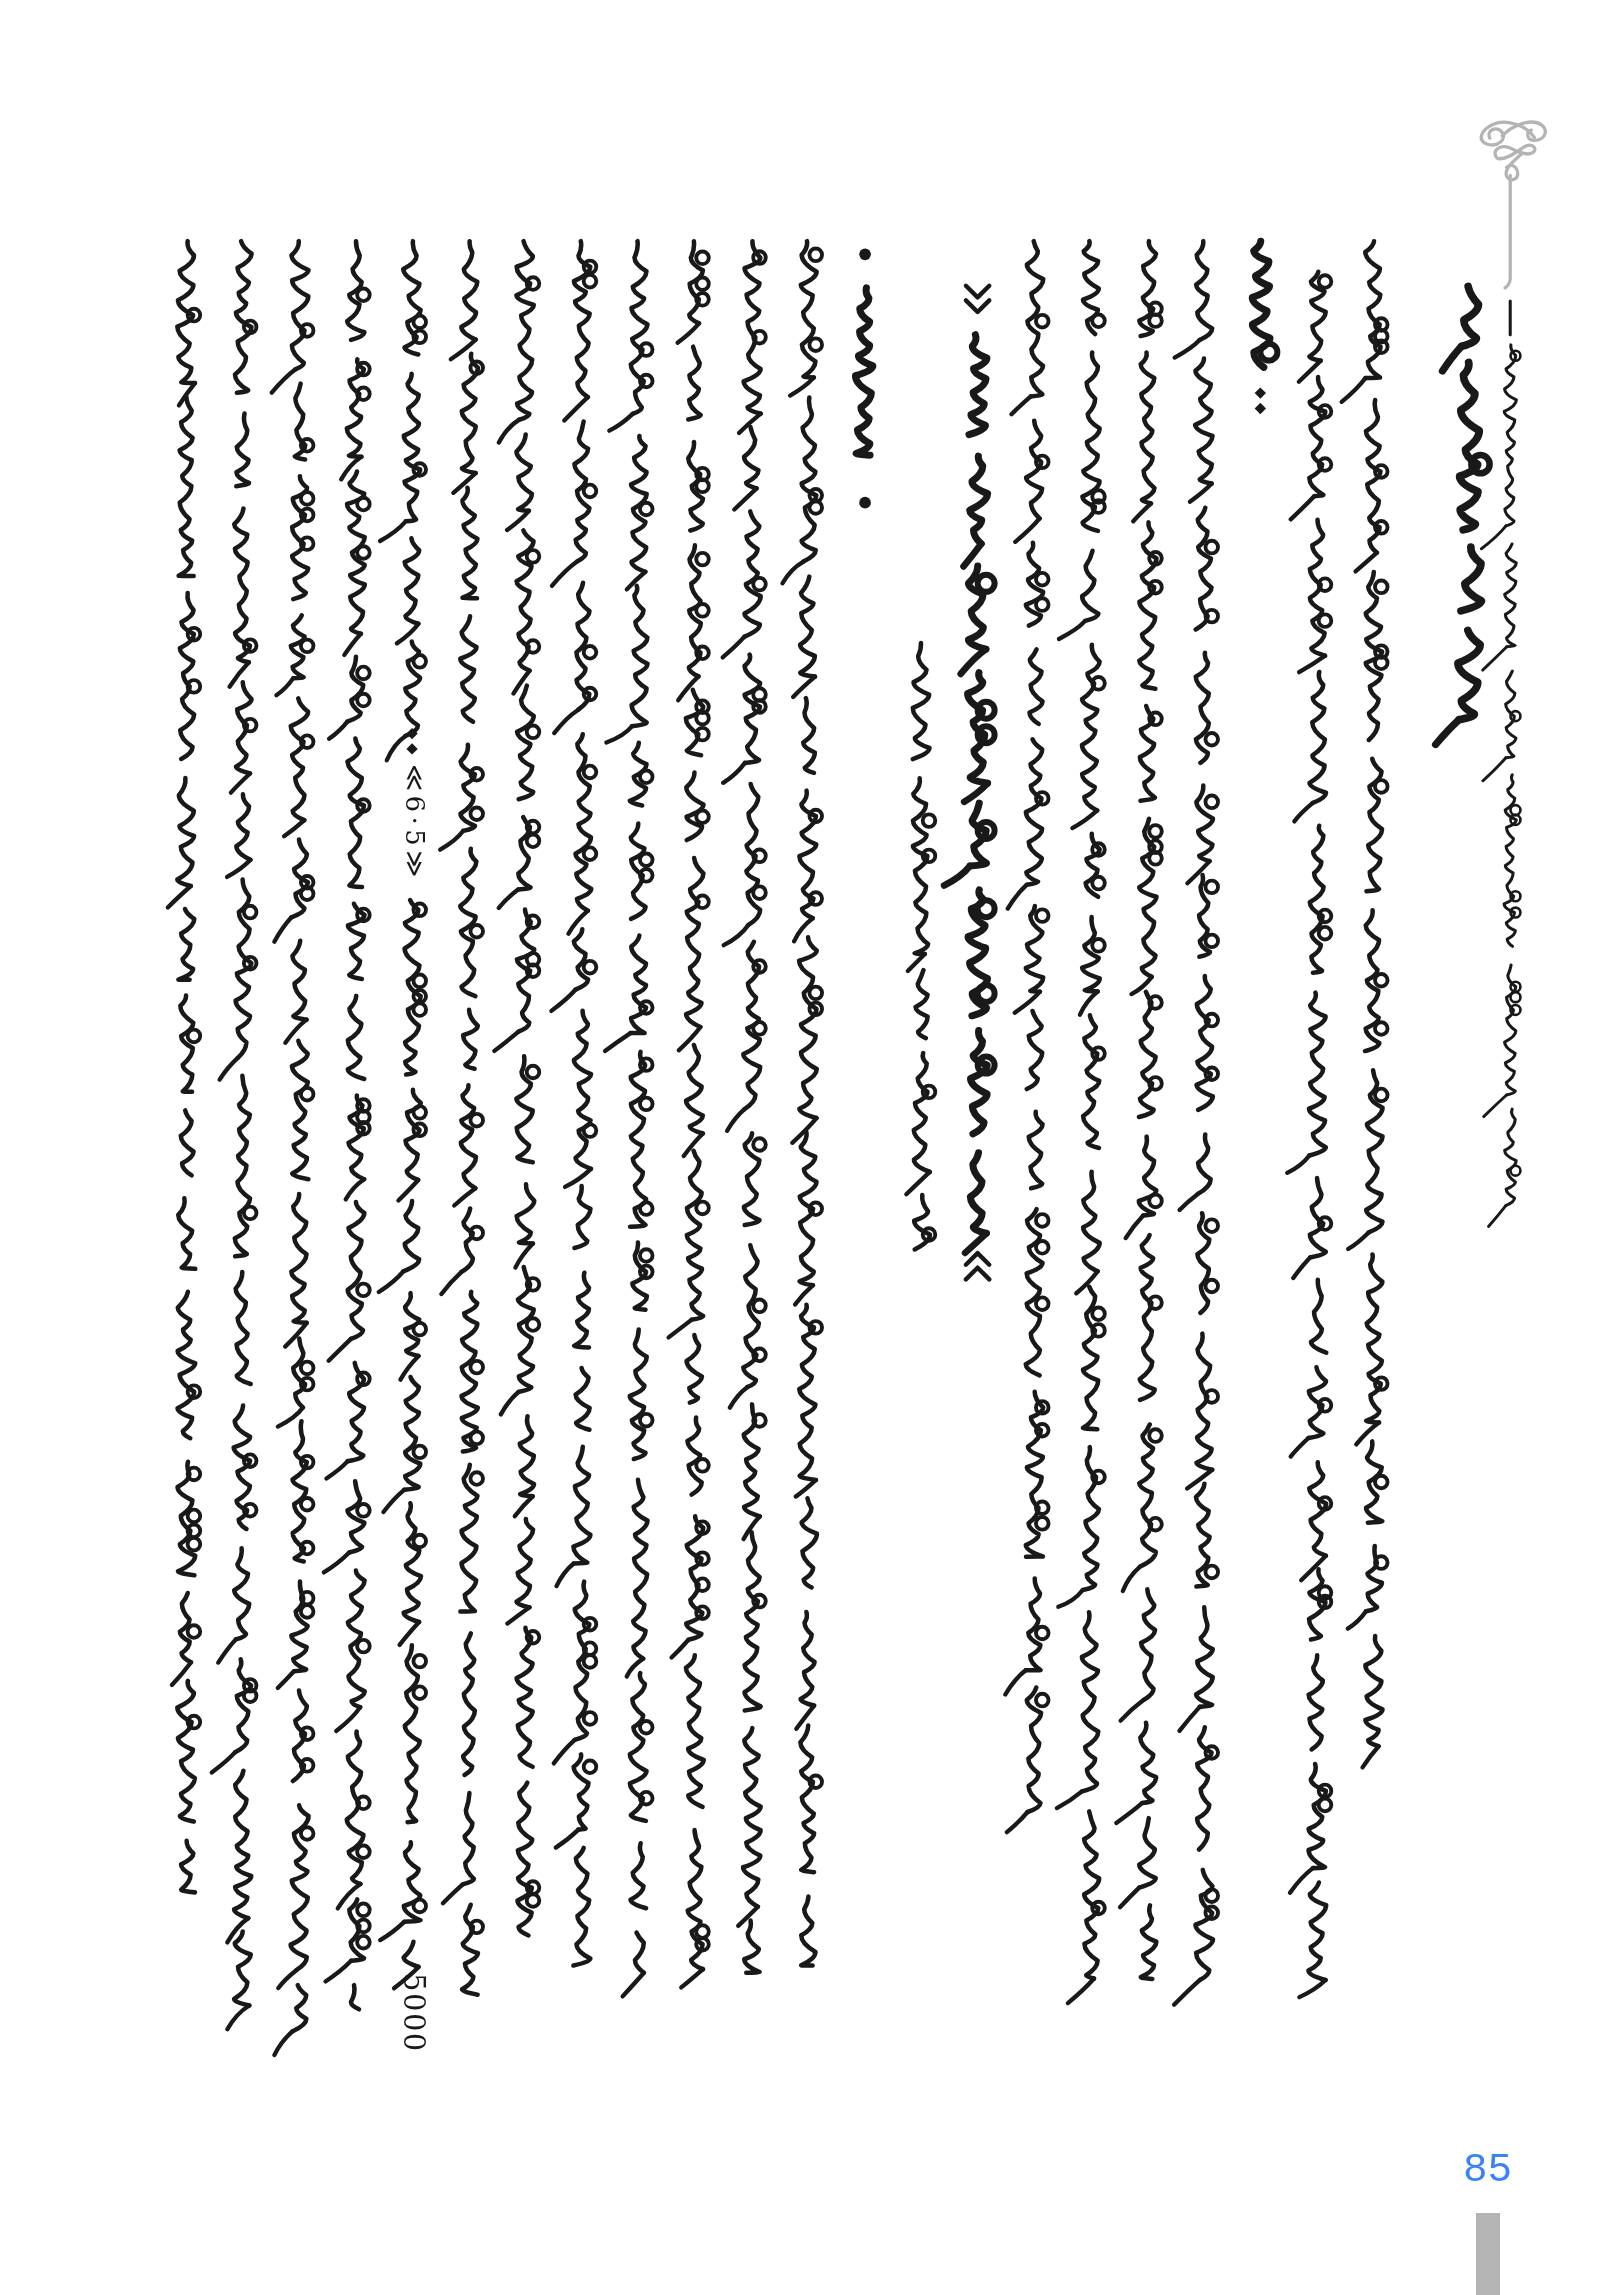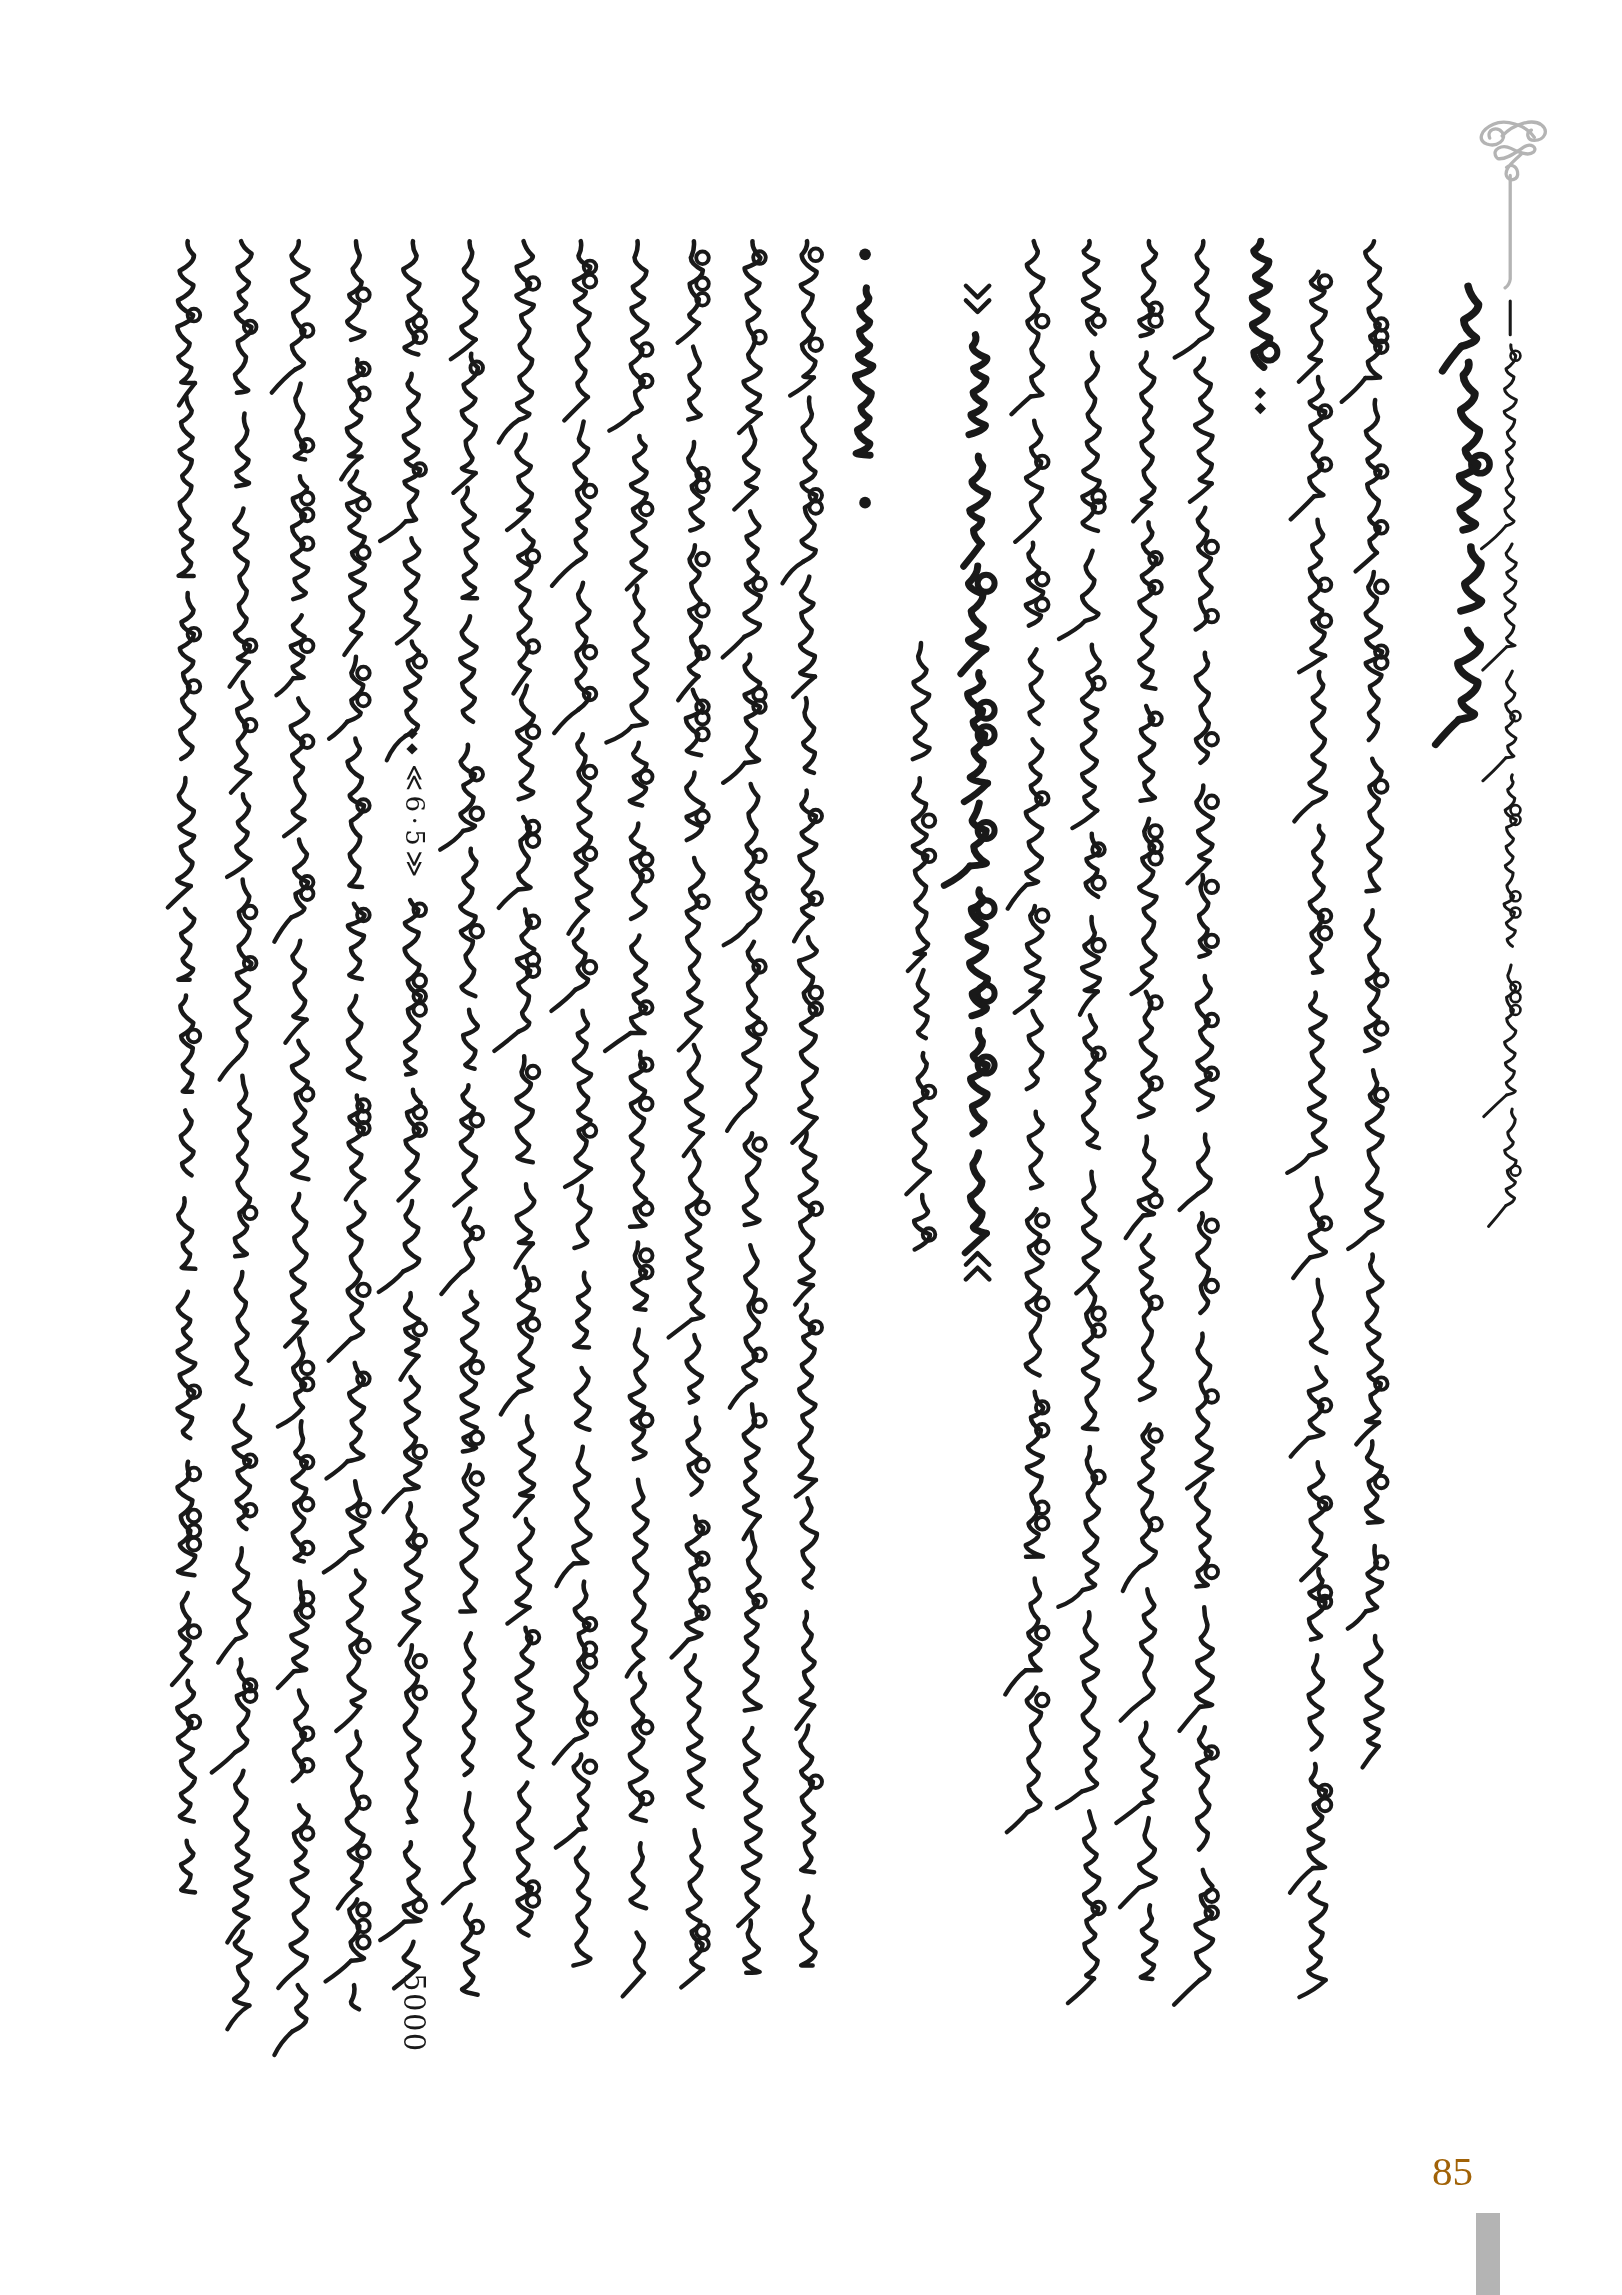--- a/index.html
+++ b/index.html
@@ -16,23 +16,23 @@
     transform-origin:top left;
     transform:rotate(90deg);
     white-space:nowrap;
     color:#191919;
     font-family:"DejaVu Serif", serif;
     line-height:1;
   }
   .citation-token{font-size:26px;letter-spacing:4.4px;top:764px;left:428px;}
   .number-token{font-size:29px;letter-spacing:1.5px;top:1973px;left:428px;}
   .page-number{
-    position:absolute;left:1432px;top:2147px;
-    font-size:41px;color:#a16207;
-    font-family:Liberation Serif, serif;
+    position:absolute;left:1463px;top:2147px;
+    font-size:41px;color:#3b82f6;
+    font-family:Liberation Mono, monospace;
   }
   .footer-tab{
     position:absolute;left:1476px;top:2213px;
     width:24px;height:83px;
   }
 </style>
 </head>
 <body>
 
 <div class="page">

